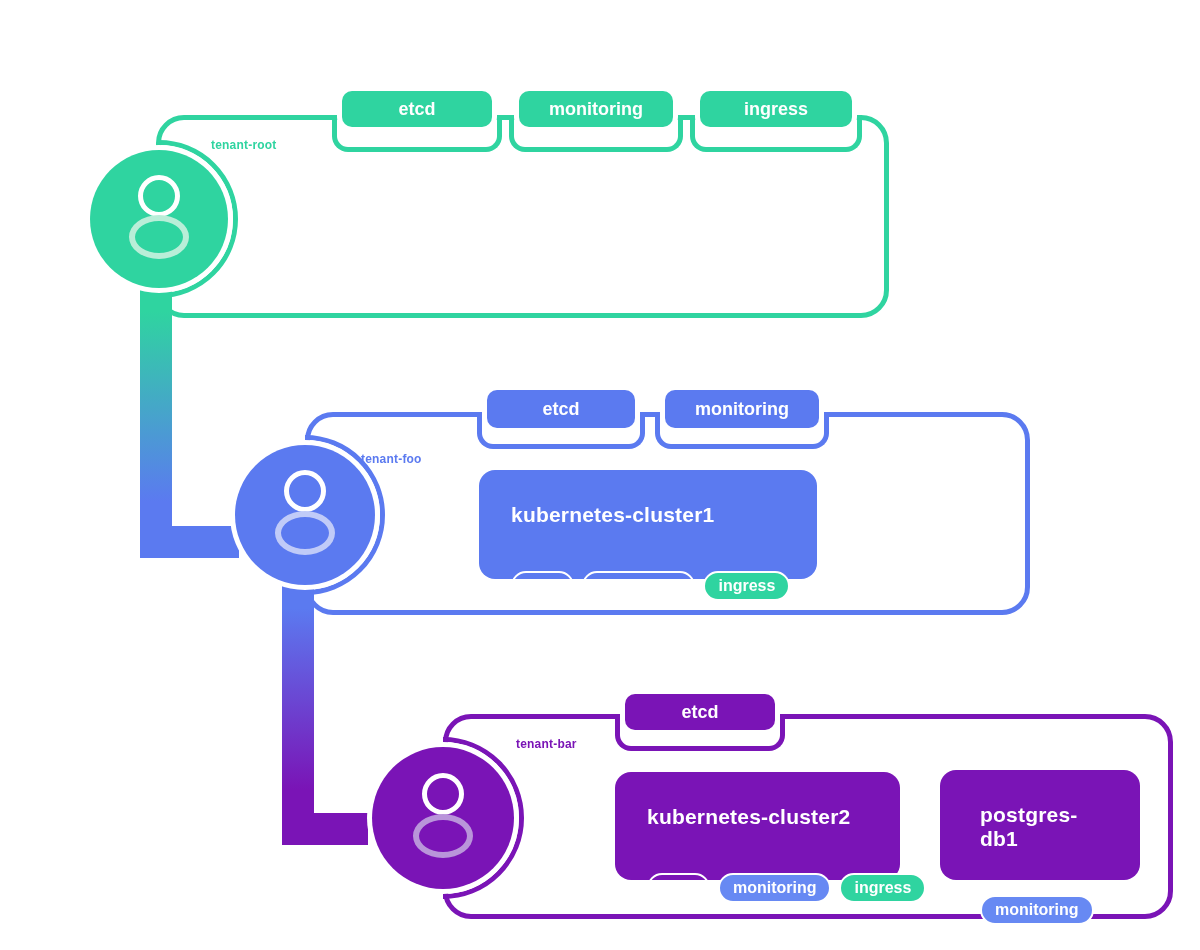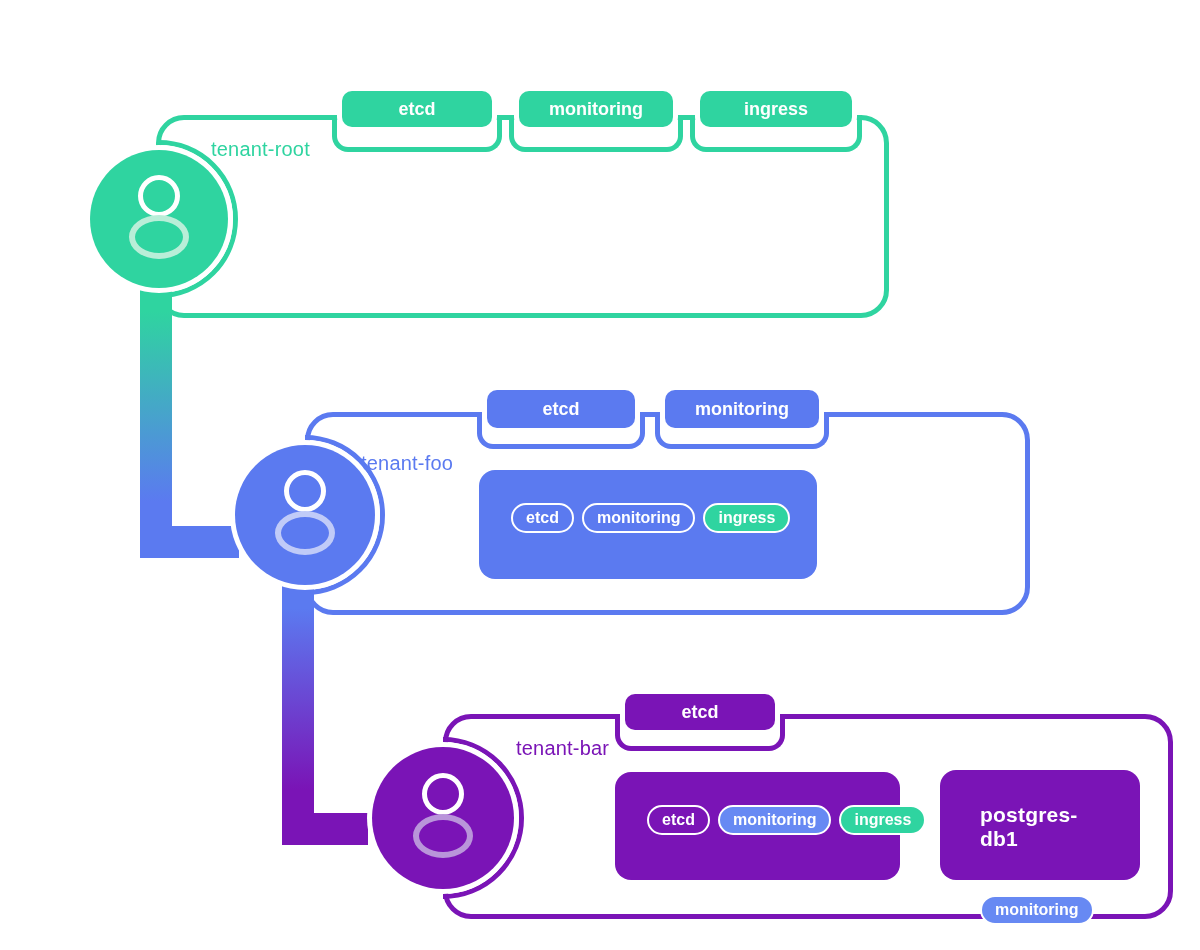--- a/index.html
+++ b/index.html
@@ -27,21 +27,21 @@
   
   .tag{
     position:absolute; display:flex; align-items:center; justify-content:center;
     color:#fff; font-size:18px; font-weight:700; border-radius:10px;
     box-shadow:0 0 0 5px #fff; z-index:4;
   }
   .tag.green{ background:var(--green); }
   .tag.blue{ background:var(--blue); }
   .tag.purple{ background:var(--purple); }
 
-  .tlabel{ position:absolute; font-size:20px; font-weight:400; z-index:2; letter-spacing:.2px; }
+  .tlabel{ position:absolute; font-size:12px; font-weight:700; z-index:2; letter-spacing:.2px; }
   .tlabel.green{ color:var(--green); }
   .tlabel.blue{ color:var(--blue); }
   .tlabel.purple{ color:var(--purple); }
 
   
   .person{ position:absolute; border-radius:50%; box-shadow:0 0 0 5px #fff; z-index:3; }
   .person.green{ background:var(--green); }
   .person.blue{ background:var(--blue); }
   .person.purple{ background:var(--purple); }
   .p-head{ position:absolute; left:50%; transform:translateX(-50%); top:18%;
@@ -114,20 +114,21 @@
     <div class="pocket blue" style="left:623px; top:380px; width:174px; height:27px;"></div>
 
     <div class="tag blue" style="left:455px; top:358px; width:148px; height:38px;">etcd</div>
     <div class="tag blue" style="left:633px; top:358px; width:154px; height:38px;">monitoring</div>
 
     <div class="tlabel blue" style="left:313px; top:404px;">tenant-foo</div>
 
     <div class="arc blue" style="left:193px; top:403px; width:160px; height:160px;"></div>
 
     <div class="node blue" style="left:447px; top:438px; width:338px; height:109px;">
+      <div class="node-title">kubernetes-cluster1</div>
       <div class="pill-row">
         <span class="pill outline">etcd</span>
         <span class="pill outline">monitoring</span>
         <span class="pill green">ingress</span>
       </div>
     </div>
   </div>
 
   <div class="conn" style="left:250px; top:548px; width:5px; height:238px;
               background:linear-gradient(to bottom, var(--blue) 12%, var(--purple) 88%);"></div>
@@ -143,20 +144,21 @@
 
     <div class="pocket purple" style="left:583px; top:682px; width:170px; height:27px;"></div>
 
     <div class="tag purple" style="left:593px; top:662px; width:150px; height:36px;">etcd</div>
 
     <div class="tlabel purple" style="left:468px; top:689px;">tenant-bar</div>
 
     <div class="arc purple" style="left:330px; top:705px; width:162px; height:162px;"></div>
 
     <div class="node purple" style="left:583px; top:740px; width:285px; height:108px;">
+      <div class="node-title">kubernetes-cluster2</div>
       <div class="pill-row">
         <span class="pill outline">etcd</span>
         <span class="pill blue">monitoring</span>
         <span class="pill green">ingress</span>
       </div>
     </div>
 
     <div class="node purple" style="left:908px; top:738px; width:200px; height:110px; padding-left:24px;">
       <div class="node-title">postgres-db1</div>
       <div class="pill-row">

